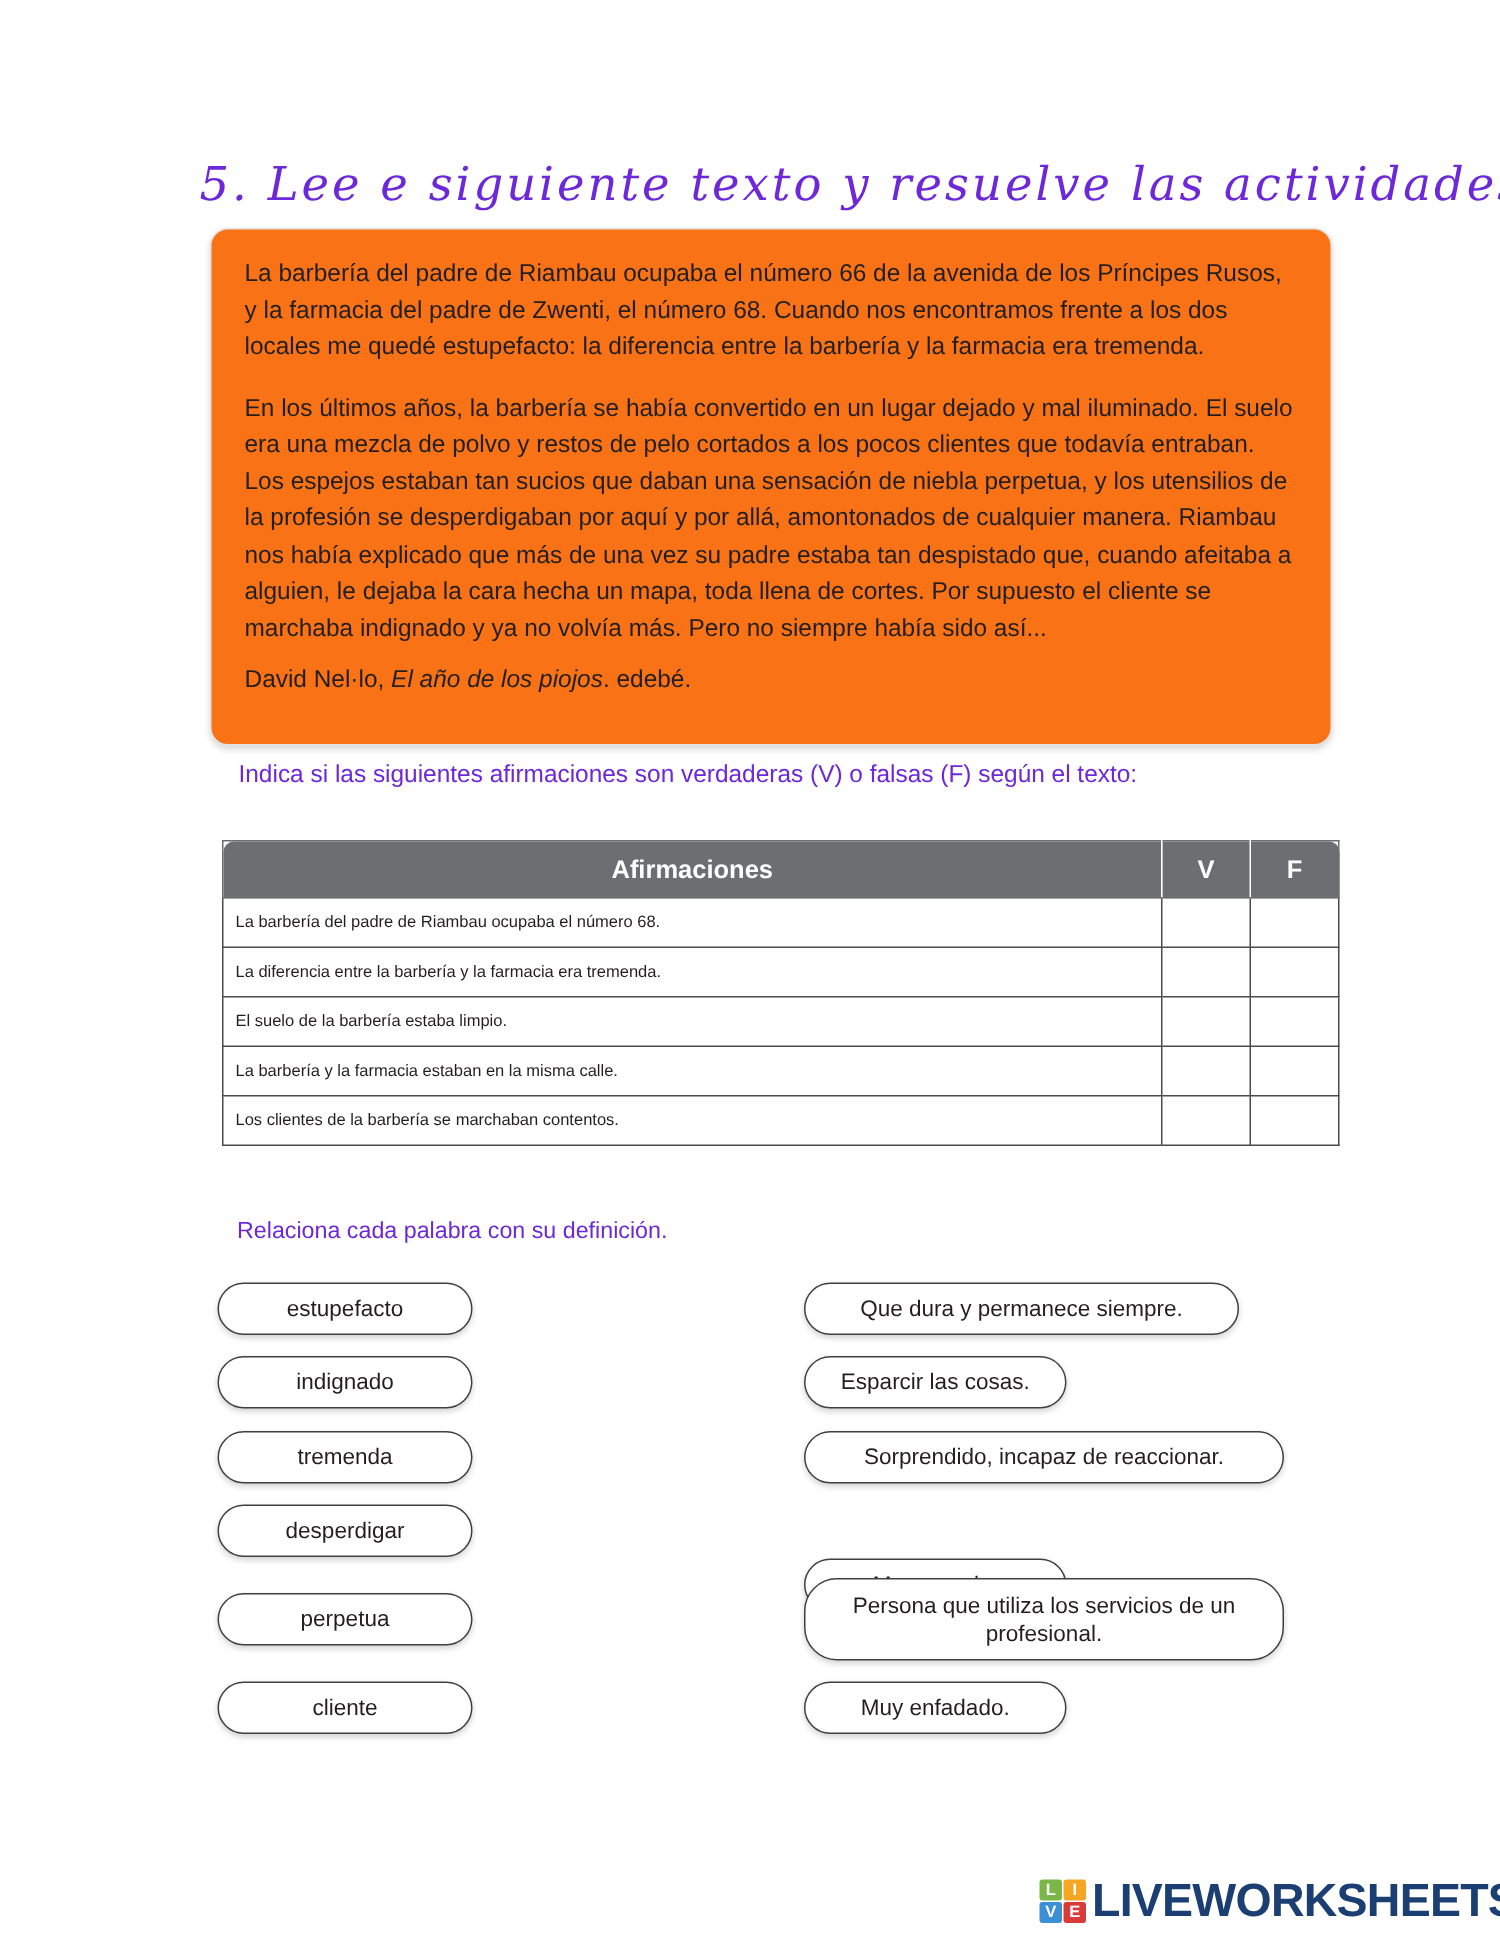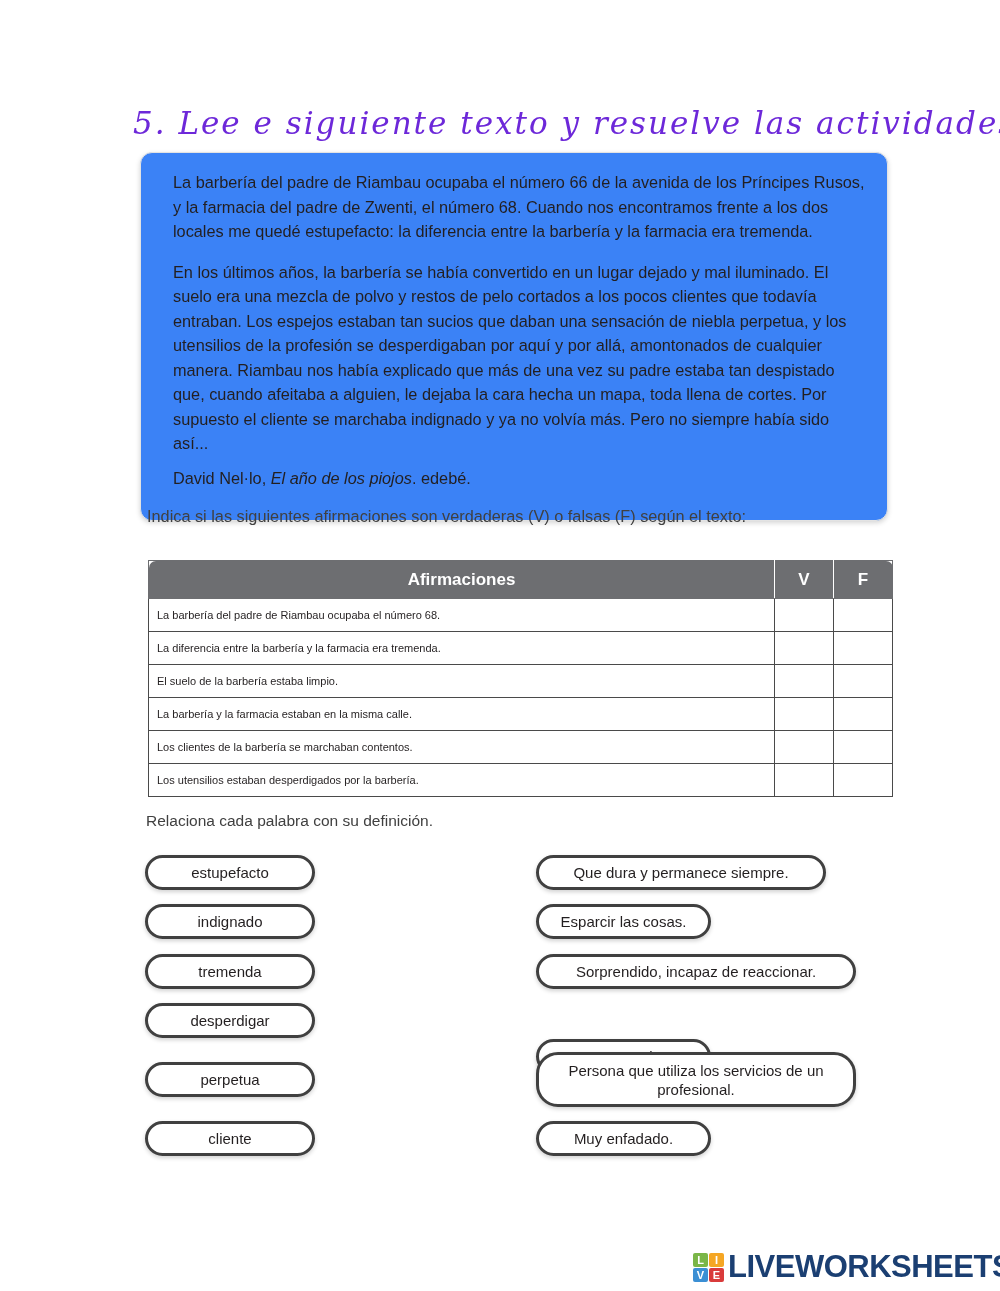--- a/index.html
+++ b/index.html
@@ -38,25 +38,25 @@
     white-space: nowrap;
   }
 
   
   .text-card {
     position: absolute;
     left: 140px;
     top: 152px;
     width: 748px;
     box-sizing: border-box;
-    background: #3b82f6;
+    background: #f97316;
     border: 1px solid #e3e3e3;
     border-radius: 12px;
     box-shadow: 0 2px 5px rgba(0,0,0,0.17);
-    padding: 17px 22px 14px 32px;
+    padding: 17px 22px 14px 22px;
   }
   .text-card p {
     margin: 0 0 16px 0;
     font-size: 16.3px;
     line-height: 24.5px;
     color: #231f20;
     text-align: left;
   }
   .text-card p.last-par { margin-bottom: 10px; }
   .source {
@@ -65,22 +65,23 @@
     font-size: 13px;
     color: #3a3a3a;
     line-height: 18px;
   }
   .source .bookname { font-style: italic; }
 
   
   .instruction {
     position: absolute;
     font-size: 16.3px;
-    color: #404040;
+    color: #6d28d9;
     line-height: 22px;
+    margin-left: 12px;
   }
   .instr-tf { left: 147px; top: 505px; }
   .instr-match { left: 146px; top: 810px; font-size: 15.5px; }
 
   
   .tf-table {
     position: absolute;
     left: 148px;
     top: 560px;
     width: 745px;
@@ -125,21 +126,21 @@
   .match-area {
     position: absolute;
     left: 0;
     top: 845px;
     width: 1000px;
   }
   .pill {
     position: absolute;
     box-sizing: border-box;
     background: #ffffff;
-    border: 3px solid #404040;
+    border: 1px solid #404040;
     border-radius: 22px;
     box-shadow: 0 2px 4px rgba(0,0,0,0.18);
     font-size: 15px;
     color: #231f20;
     display: flex;
     align-items: center;
     justify-content: center;
     text-align: center;
     line-height: 19px;
     padding: 4px 10px;
@@ -222,25 +223,20 @@
       <tr>
         <td class="stmt">La barbería y la farmacia estaban en la misma calle.</td>
         <td class="vcell"></td>
         <td class="fcell"></td>
       </tr>
       <tr>
         <td class="stmt">Los clientes de la barbería se marchaban contentos.</td>
         <td class="vcell"></td>
         <td class="fcell"></td>
       </tr>
-      <tr>
-        <td class="stmt">Los utensilios estaban desperdigados por la barbería.</td>
-        <td class="vcell"></td>
-        <td class="fcell"></td>
-      </tr>
     </tbody>
   </table>
 
   <div class="instruction instr-match">Relaciona cada palabra con su definición.</div>
 
   <div class="match-area">
 
     <div class="pill pill-left" style="top:10px;">estupefacto</div>
     <div class="pill pill-left" style="top:59px;">indignado</div>
     <div class="pill pill-left" style="top:109px;">tremenda</div>

